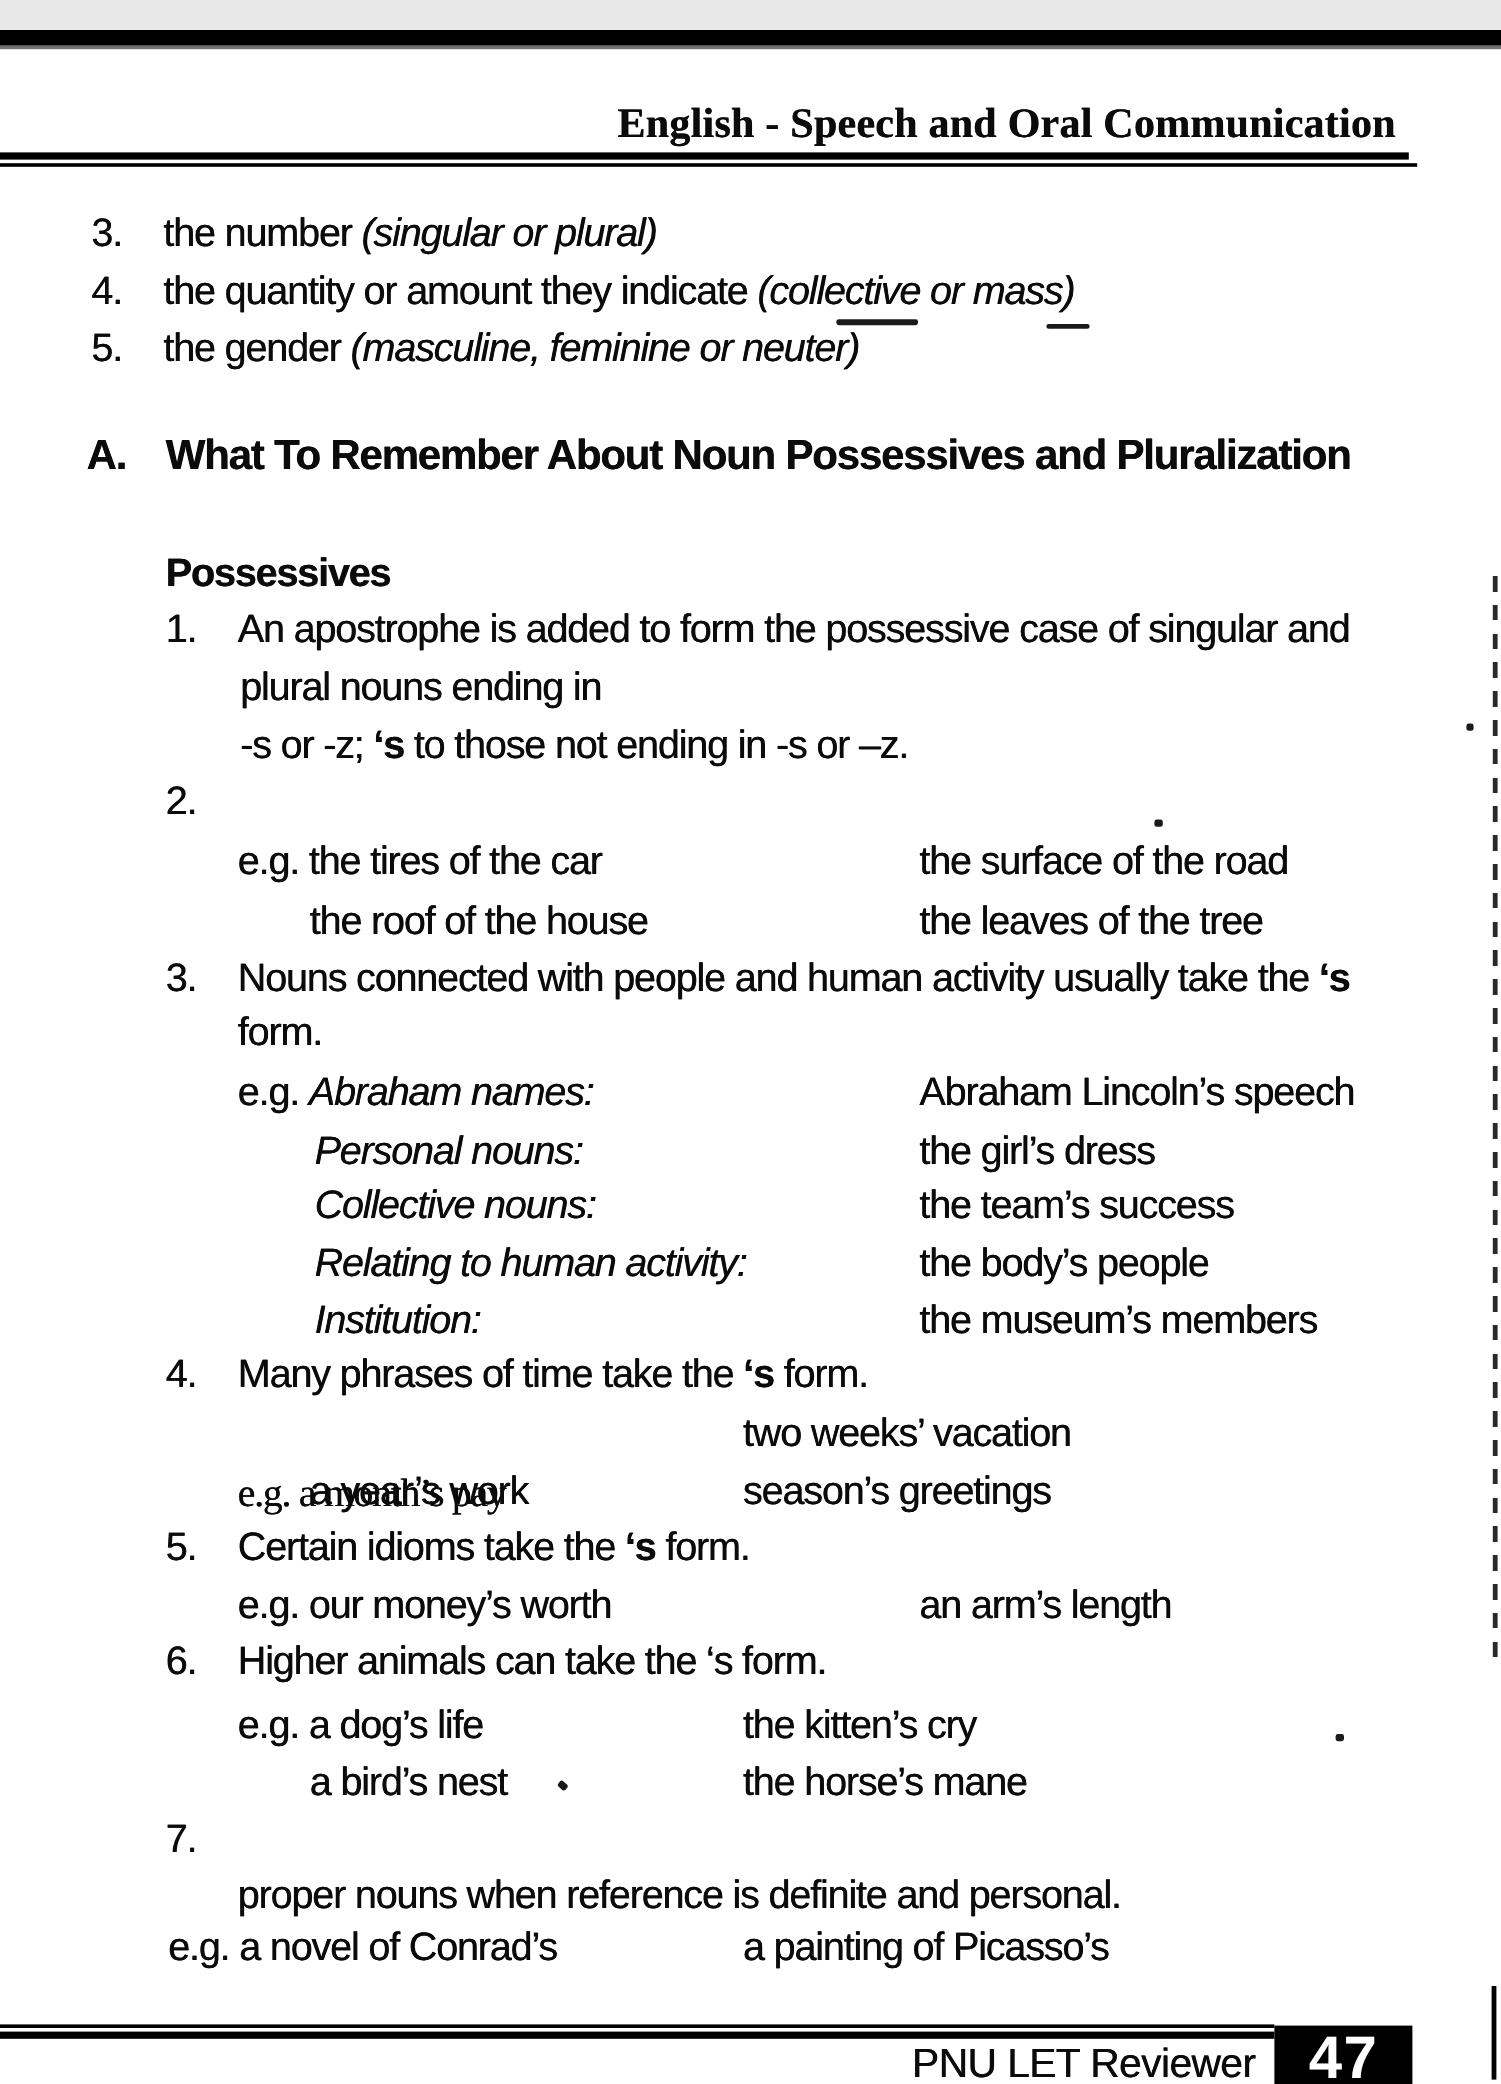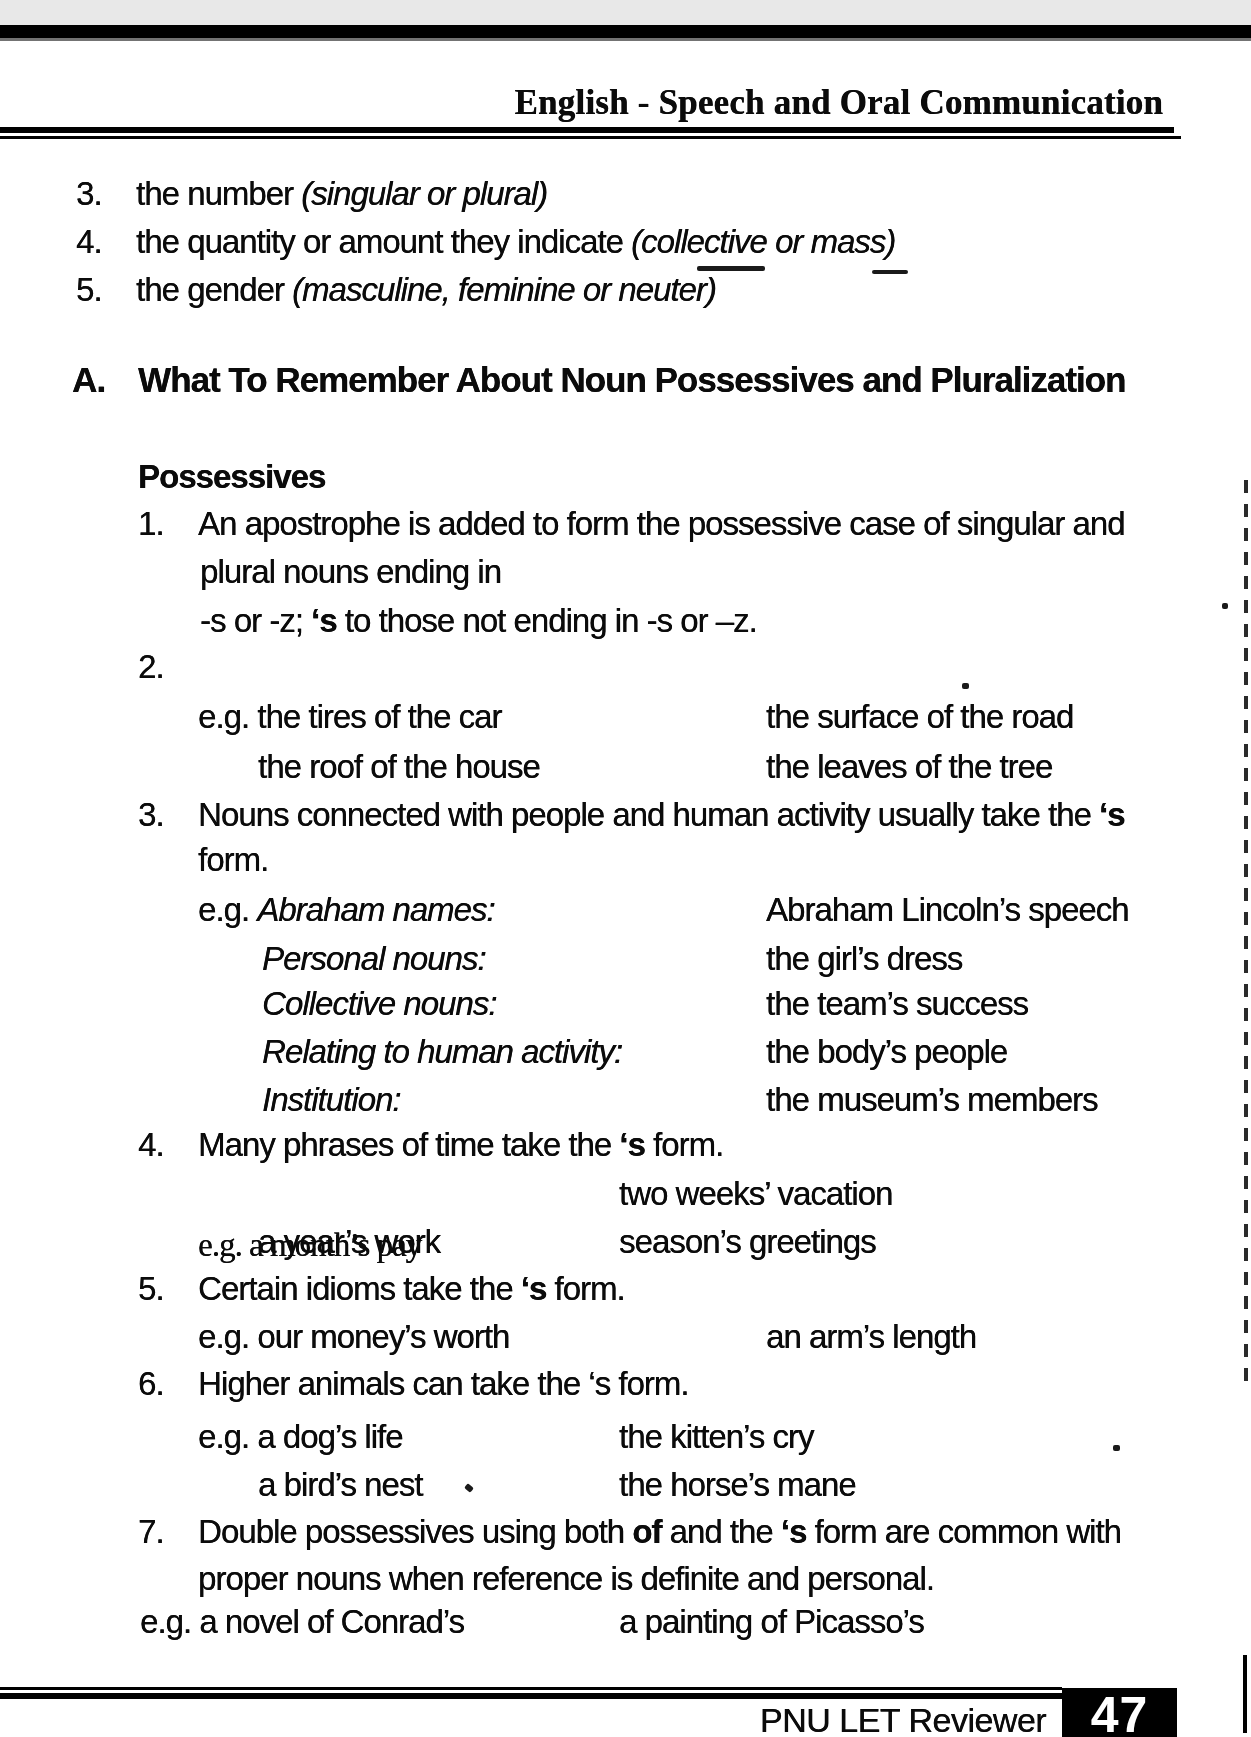--- a/index.html
+++ b/index.html
@@ -133,21 +133,20 @@
   <div class="t" style="left:138px;top:1342px;">6.</div>
   <div class="t" style="left:198px;top:1342px;">Higher animals can take the ‘s form.</div>
   <div class="t" style="left:198px;top:1395px;">e.g. a dog’s life</div>
   <div class="t" style="left:619px;top:1395px;">the kitten’s cry</div>
   <div class="t" style="left:258px;top:1443px;">a bird’s nest</div>
   <div class="t" style="left:619px;top:1443px;">the horse’s mane</div>
   <div class="artifact" style="left:465px;top:1460px;width:8px;height:6px;transform:rotate(40deg);"></div>
   <div class="artifact" style="left:1113px;top:1420px;width:7px;height:6px;"></div>
 
   <div class="t" style="left:138px;top:1490px;">7.</div>
-  <div class="t" style="left:198px;top:1490px;"><span>Double possessives using both </span><b>of</b><span> and the </span><b>‘s</b><span> form are common with</span></div>
   <div class="t" style="left:198px;top:1537px;">proper nouns when reference is definite and personal.</div>
   <div class="t" style="left:140px;top:1580px;">e.g. a novel of Conrad’s</div>
   <div class="t" style="left:619px;top:1580px;">a painting of Picasso’s</div>
 
   <div class="vline" style="left:1244px;top:455px;height:910px;"></div>
   <div class="bar" style="left:1243px;top:1630px;width:4px;height:78px;"></div>
   <div class="artifact" style="left:1222px;top:578px;width:6px;height:6px;"></div>
 
   <div class="bar" style="left:0;top:1662px;width:1062px;height:3px;"></div>
   <div class="bar" style="left:0;top:1668px;width:1062px;height:6px;"></div>

